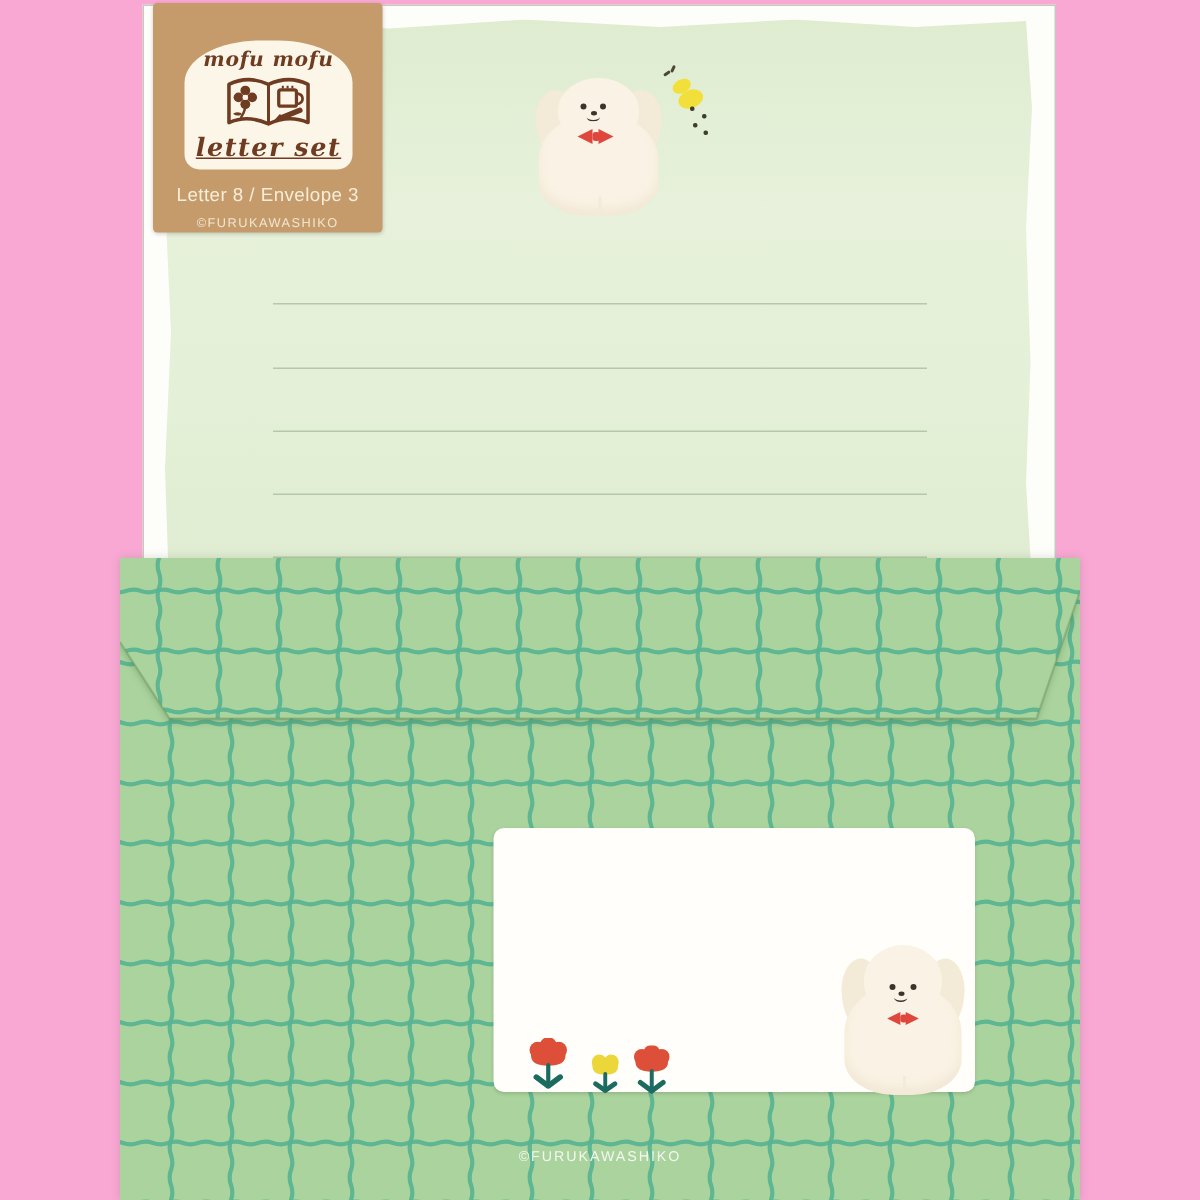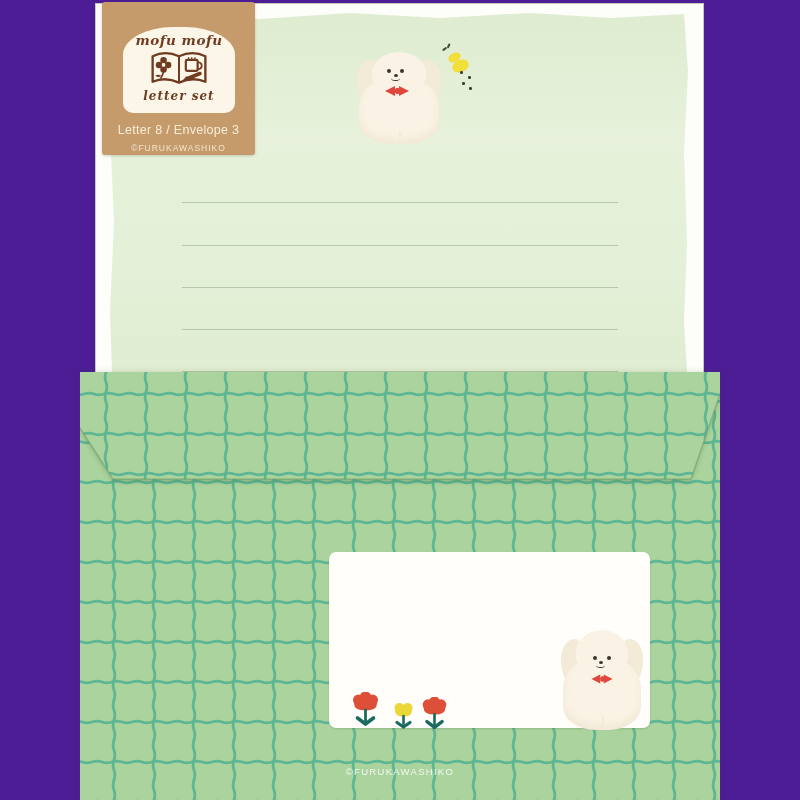--- a/index.html
+++ b/index.html
@@ -1,16 +1,16 @@
 <!DOCTYPE html>
 <html style="--kraft: #c59b6c; --cream: #fcf6e8; --brown: #6f3c22; --tagtext: #f6eed9; --paper: #e4f0d7; --papertop: #dfecd0; --ruleline: #adc2a0; --backing: #fdfdfa; --backingedge: #c9c8c0; --envgreen: #aad39d; --gridteal: #58b392; --labelwhite: #fffefa; --dogcream: #faf3e5; --dogshade: #f3ead8; --dogface: #3c342c; --bowred: #e0473c; --butteryellow: #f2df3a; --flowerred: #dd4f38; --floweryellow: #ecd73a; --stemteal: #1c6b61;"><head>
 <meta charset="utf-8">
 <style>
   html,body{margin:0;padding:0;background:#fff;}
-  .scene{position:relative;width:800px;height:800px;background:#4c1d95;overflow:hidden;
+  .scene{position:relative;width:800px;height:800px;background:#f9a8d4;overflow:hidden;
          font-family:"Liberation Sans",sans-serif;}
 
   
   .backing{position:absolute;left:95px;top:3px;width:609px;height:370px;box-sizing:border-box;
            background:var(--backing,#fdfdfa);border:1px solid var(--backingedge,#c9c8c0);z-index:1;}
 
   
   .paper{position:absolute;left:110px;top:12px;width:578px;height:360px;z-index:2;
          background:linear-gradient(180deg,var(--papertop,#dfecd0) 0%,#e7f1db 35%,var(--paper,#e4f0d7) 70%,#e0edd2 100%);
          clip-path:polygon(4px 8px,70px 2px,150px 7px,240px 1px,330px 6px,420px 1px,500px 6px,574px 2px,578px 60px,574px 140px,577px 230px,574px 310px,577px 360px,2px 360px,0 300px,4px 210px,0 120px,3px 40px);
@@ -54,21 +54,21 @@
 
   
   .tag{position:absolute;left:102px;top:2px;width:153px;height:153px;background:var(--kraft,#c59b6c);
        border-radius:3px;z-index:6;box-shadow:0 1px 3px rgba(0,0,0,.18);}
   .arch{position:absolute;left:21px;top:25px;width:112px;height:86px;background:var(--cream,#fcf6e8);
         border-radius:50px 50px 10px 10px/28px 28px 10px 10px;
         display:flex;flex-direction:column;align-items:center;}
   .brand{margin-top:5px;font-family:"DejaVu Serif",serif;font-style:italic;font-weight:700;
          font-size:13.5px;letter-spacing:.5px;color:var(--brown,#6f3c22);}
   .ptitle{font-family:"DejaVu Serif",serif;font-style:italic;font-weight:700;
-          font-size:12px;letter-spacing:1px;color:var(--brown,#6f3c22);margin-top:-1px;}
+          font-size:17px;letter-spacing:1px;color:var(--brown,#6f3c22);margin-top:-1px;text-decoration:underline;}
   .contents{position:absolute;left:0;top:121px;width:100%;text-align:center;
             font-size:12.5px;letter-spacing:.3px;color:var(--tagtext,#f6eed9);}
   .tagcopy{position:absolute;left:0;top:141px;width:100%;text-align:center;
            font-size:8.5px;letter-spacing:1px;color:var(--tagtext,#f6eed9);opacity:.9;}
 
   
   .envelope{position:absolute;left:80px;top:372px;width:640px;height:428px;z-index:5;
             background:var(--envgreen,#aad39d);overflow:hidden;box-shadow:0 0 6px rgba(60,80,50,.18);}
   .gridsvg{position:absolute;left:0;top:0;}
   .flapwrap{position:absolute;left:0;top:0;width:640px;height:114px;

